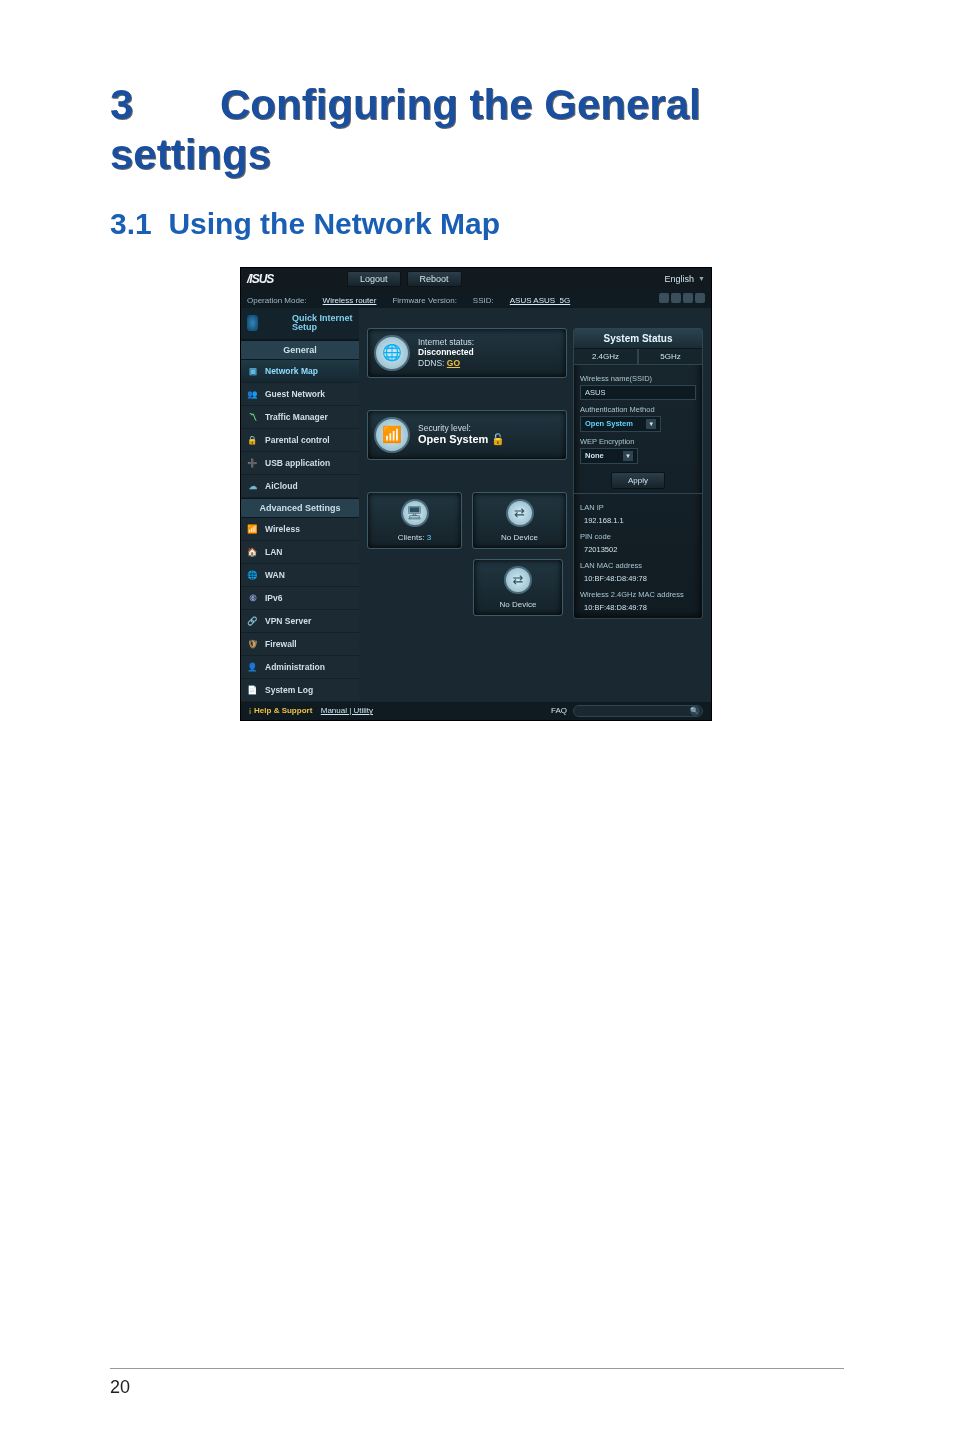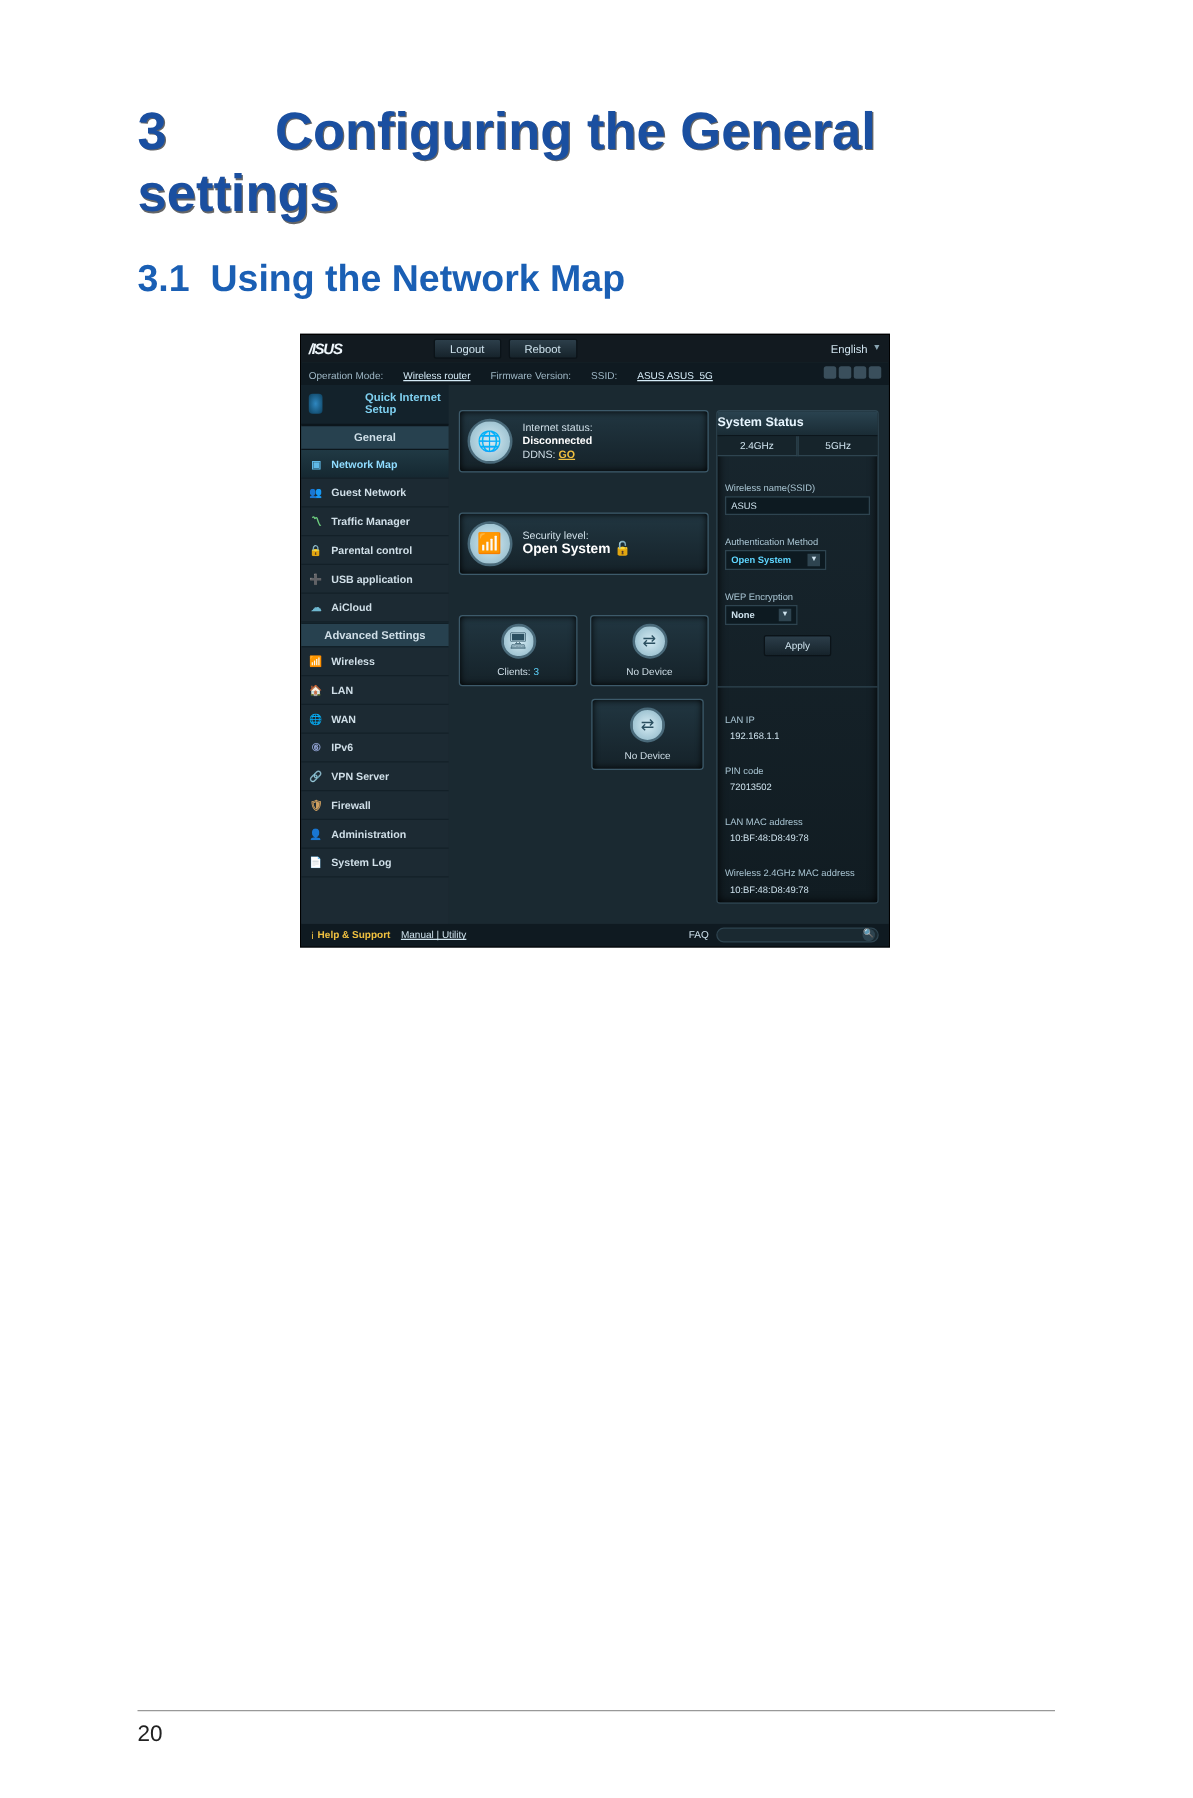--- a/index.html
+++ b/index.html
@@ -42,33 +42,33 @@
   .card .ctext .accent { color:#f0c040; text-decoration:underline; font-weight:bold;}
   .card .ctext .big { color:#fff; font-size:11px; font-weight:bold;}
   .twocards { display:flex; gap:10px; }
   .small-card { flex:1; background: linear-gradient(#213641,#152229); border:1px solid #3d5a6a; border-radius:3px; padding:6px; text-align:center; box-shadow: inset 0 0 6px #000;}
   .small-card .sico { width:28px; height:28px; border-radius:50%; background: radial-gradient(#d6ecf4,#8ab4c5); margin:0 auto 6px auto; display:flex; align-items:center; justify-content:center; color:#2a4f60; font-size:13px; border:2px solid #4a6a7a;}
   .small-card .stxt { font-size:8px;}
   .small-card .stxt .cyan { color:#5fd6ff; }
   .extra-card { width:90px; margin:10px 0 0 106px;}
   .right { flex:1; margin-left:6px; }
   .panel { background: linear-gradient(#18262e,#111c22); border:1px solid #2e4450; border-radius:3px; padding:0; margin-bottom:6px; box-shadow: inset 0 0 8px #000;}
-  .panel-title { background: linear-gradient(#2a4350,#1a2c35); color:#e8f6ff; font-size:10px; font-weight:bold; padding:4px 0; border-bottom:1px solid #0c161c;}
+  .panel-title { background: linear-gradient(#2a4350,#1a2c35); color:#e8f6ff; font-size:10px; font-weight:bold; text-align:center; padding:4px 0; border-bottom:1px solid #0c161c;}
   .tabs { display:flex; }
   .tab { flex:1; text-align:center; font-size:8px; padding:3px 0; background:#16242b; border:1px solid #2e4450; border-top:none;}
   .tab.first { border-left:none;}
   .tab.last { border-right:none;}
   .tab .tlabel { color:#cfe3ee; }
   .panel-body { padding:4px 6px; }
-  .field-lbl { font-size:7.5px; color:#aac6d4; margin-top:17px; }
+  .field-lbl { font-size:7.5px; color:#aac6d4; margin-top:5px; }
   .field-val { background:#0d1a21; border:1px solid #2e4450; color:#cfe3ee; font-size:7.5px; padding:2px 4px; margin-top:2px; }
   .sel { display:flex; align-items:center; justify-content:space-between; background:#0d1a21; border:1px solid #2e4450; padding:2px 4px; margin-top:2px; width:70%;}
   .sel .slabel { color:#5fd6ff; font-size:7.5px; font-weight:bold;}
   .sel .arrow { width:10px; height:10px; background:#2e4450; display:flex; align-items:center; justify-content:center; font-size:6px; color:#cfe3ee;}
-  .apply-btn { display:block; margin:8px auto 20px auto; background: linear-gradient(#2c3e4a,#16232b); border:1px solid #0b1318; color:#cfe3ee; padding:3px 16px; font-size:8px; border-radius:2px; cursor:pointer;}
+  .apply-btn { display:block; margin:8px auto 0 auto; background: linear-gradient(#2c3e4a,#16232b); border:1px solid #0b1318; color:#cfe3ee; padding:3px 16px; font-size:8px; border-radius:2px; cursor:pointer;}
   .bottombar { background:#0f1a21; display:flex; align-items:center; padding:3px 8px; font-size:8px;}
   .bottombar .help { color:#f0c040; font-weight:bold;}
   .bottombar .hlinks { color:#cfe3ee; margin-left:4px;}
   .bottombar .hlinks .ul2 { text-decoration:underline;}
   .bottombar .sp { flex:1;}
   .bottombar .faq { color:#cfe3ee; margin-right:6px;}
   .search { background:#1a2931; border:1px solid #2e4450; border-radius:8px; width:130px; height:12px; position:relative;}
   .search .mag { position:absolute; right:2px; top:0; width:10px; height:10px; border-radius:50%; background:#2e4450; color:#cfe3ee; font-size:7px; text-align:center; line-height:10px;}
 </style>
 </head>

